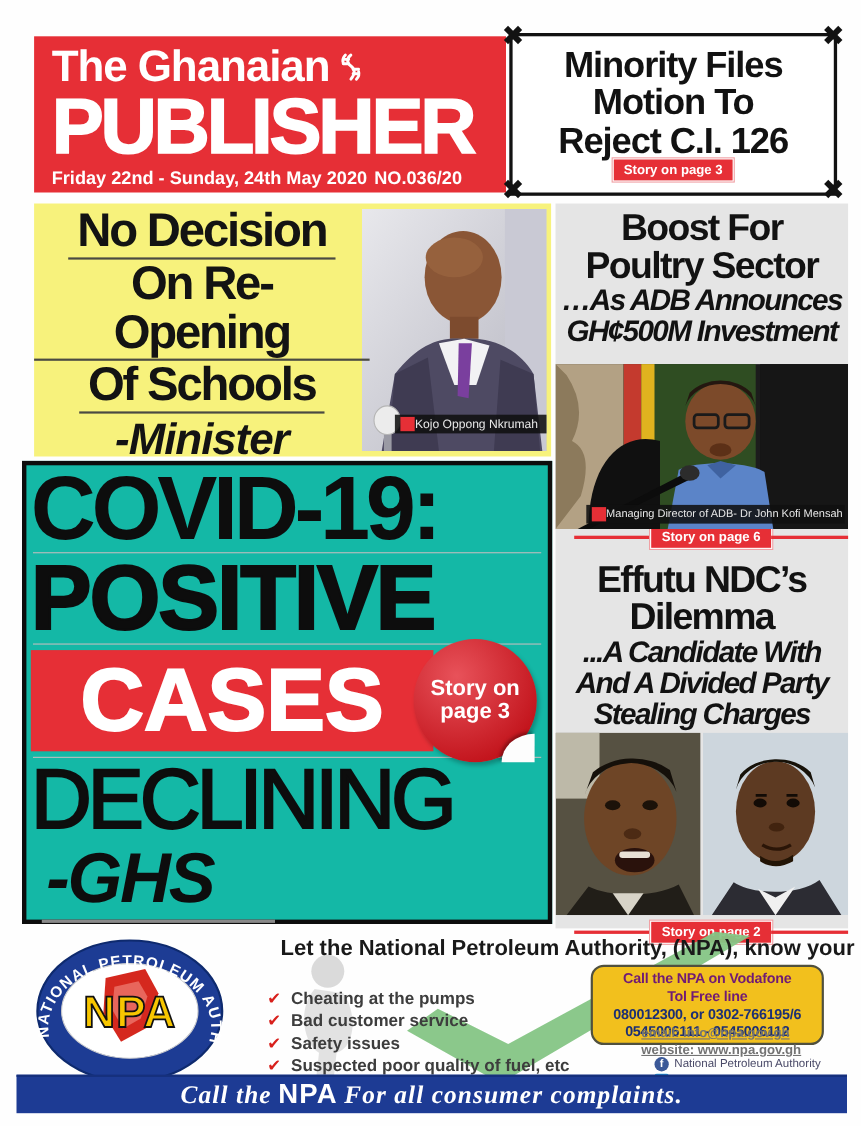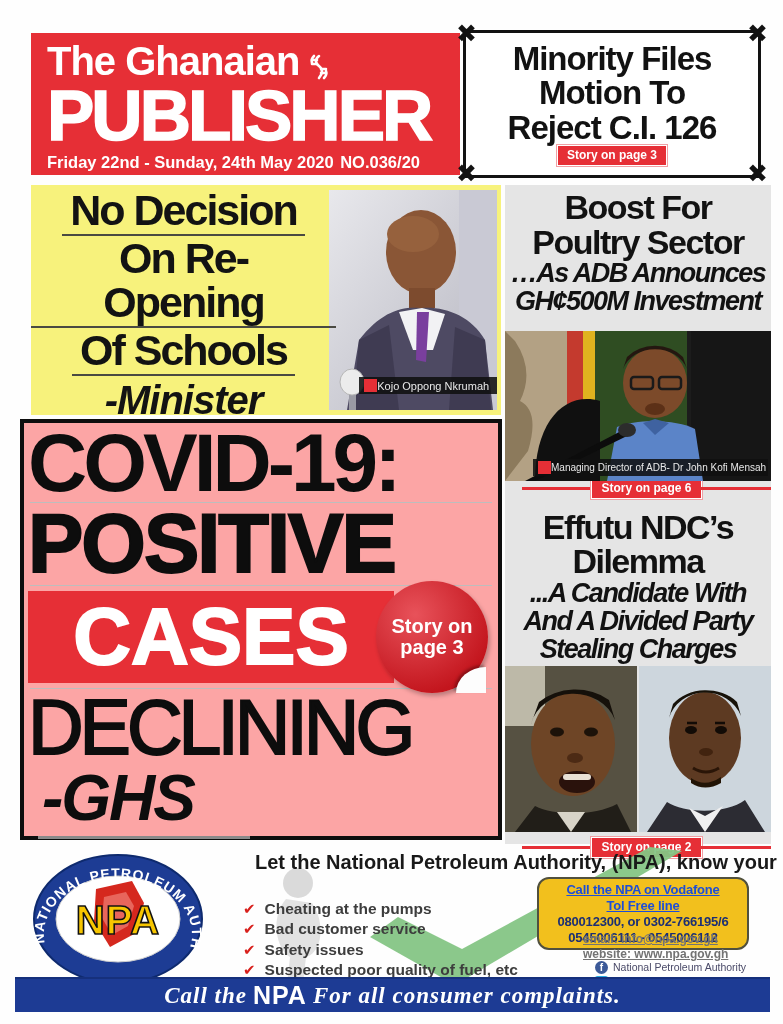--- a/index.html
+++ b/index.html
@@ -2,21 +2,21 @@
 <html><head>
 <meta charset="utf-8">
 <style>
   html,body{margin:0;padding:0;background:#ffffff;}
   #page{position:relative;width:783px;height:1024px;background:#fefefe;overflow:hidden;
         font-family:"Liberation Sans","DejaVu Sans",sans-serif;}
 
   
   .masthead{position:absolute;left:31px;top:33px;width:429px;height:142px;background:#e62f36;
             color:#fff;box-sizing:border-box;padding:8px 14px 0 16px;}
-  .mast-title{font-size:40px;font-weight:bold;letter-spacing:-1px;line-height:1;display:flex;align-items:flex-end;gap:8px;}
+  .mast-title{font-size:40px;font-weight:bold;letter-spacing:-1px;line-height:1;display:flex;align-items:center;gap:8px;}
   .mast-name{font-size:71px;font-weight:bold;letter-spacing:-3px;line-height:.92;margin-top:2px;
              -webkit-text-stroke:1.5px #fff;}
   .mast-bottom{display:flex;justify-content:space-between;padding-right:26px;margin-top:5px;
                font-size:16.5px;font-weight:bold;}
 
   
   .minority{position:absolute;left:463px;top:30px;width:298px;height:148px;background:#fff;
             border:3px solid #121212;box-sizing:border-box;text-align:center;}
   .minority .corner{position:absolute;font-size:25px;color:#121212;line-height:1;}
   .minority h2{margin:6px 0 0;font-size:33px;font-weight:bold;letter-spacing:-1px;line-height:1.04;color:#121212;}
@@ -38,21 +38,21 @@
 
   
   .rightcol{position:absolute;left:505px;top:185px;width:266px;height:659px;background:#e5e5e5;
             text-align:center;color:#121212;}
   .rc-head{font-size:34px;font-weight:bold;letter-spacing:-1.5px;line-height:1.02;}
   .rc-sub{font-size:27px;font-weight:bold;font-style:italic;letter-spacing:-1.5px;line-height:1.04;}
   .badge-row{display:flex;align-items:center;margin:8px 0 0;padding-left:17px;}
   .badge-row .rline{flex:1;height:3px;background:#e62f36;}
 
   
-  .covid{position:absolute;left:20px;top:419px;width:482px;height:421px;background:#fca5a5;
+  .covid{position:absolute;left:20px;top:419px;width:482px;height:421px;background:#14b8a6;
          border:4px solid #0d0d0d;box-sizing:border-box;padding:0 4px;color:#0d0d0d;}
   .covid .rule{height:1px;background:#bdbdbd;margin:2px 2px;}
   .cv1{font-size:82px;font-weight:bold;letter-spacing:-4px;line-height:.92;margin-top:2px;white-space:nowrap;}
   .cv2{font-size:83px;font-weight:bold;letter-spacing:-2px;line-height:.93;white-space:nowrap;-webkit-text-stroke:2px #0d0d0d;}
   .cases-row{position:relative;height:98px;margin:2px 0;}
   .cases-bar{position:absolute;left:0;top:3px;width:366px;height:92px;background:#e62f36;color:#fff;
              display:flex;align-items:center;justify-content:center;font-size:80px;font-weight:bold;
              letter-spacing:0px;-webkit-text-stroke:2px #fff;}
   .sticker{position:absolute;right:6px;top:-7px;width:112px;height:112px;border-radius:50%;
            background:radial-gradient(circle at 35% 30%,#e8525a,#c3151d 75%);color:#fff;
@@ -71,21 +71,21 @@
   .npalogo{position:absolute;left:30px;top:6px;}
   .ad-intro{position:absolute;left:255px;top:4px;z-index:2;font-size:20px;font-weight:bold;
             color:#191919;line-height:1.3;text-align:center;}
   .ad-list{position:absolute;left:243px;top:54px;z-index:2;list-style:none;margin:0;padding:0;
            font-size:15.5px;font-weight:bold;color:#3d3d3d;line-height:1.32;}
   .ad-list li{display:flex;gap:9px;align-items:baseline;}
   .ad-list .check{color:#d8201c;font-size:15px;}
   .callbox{position:absolute;left:537px;top:32px;width:212px;z-index:2;background:#f2c01d;
            border:2px solid #50503e;border-radius:12px;box-sizing:border-box;padding:3px 4px;
            text-align:center;font-weight:bold;font-size:13px;line-height:1.22;letter-spacing:-0.2px;}
-  .callbox .red{color:#1d4ed8;text-decoration:underline;}
+  .callbox .red{color:#701a75;}
   .callbox .navy{color:#1c2f74;}
   .contact{position:absolute;left:583px;top:87px;z-index:2;font-size:12px;font-weight:bold;
            color:#737373;line-height:1.25;text-decoration:underline;}
   .social{position:absolute;left:595px;top:115px;z-index:2;font-size:10.5px;color:#4a4a68;line-height:1.3;}
   .social .srow{display:flex;align-items:center;gap:5px;margin-top:1px;}
   .fb-icon{width:13px;height:13px;border-radius:50%;background:#3b5998;color:#fff;display:flex;
            align-items:center;justify-content:center;font-size:10px;font-weight:bold;}
   .bluebar{position:absolute;left:15px;top:132px;width:755px;height:33px;background:#1d3b94;z-index:3;
            color:#fff;display:flex;align-items:center;justify-content:center;border-top:2px solid #16307c;}
   .bluebar .script{font-family:"Liberation Serif","DejaVu Serif",serif;font-style:italic;font-weight:bold;

